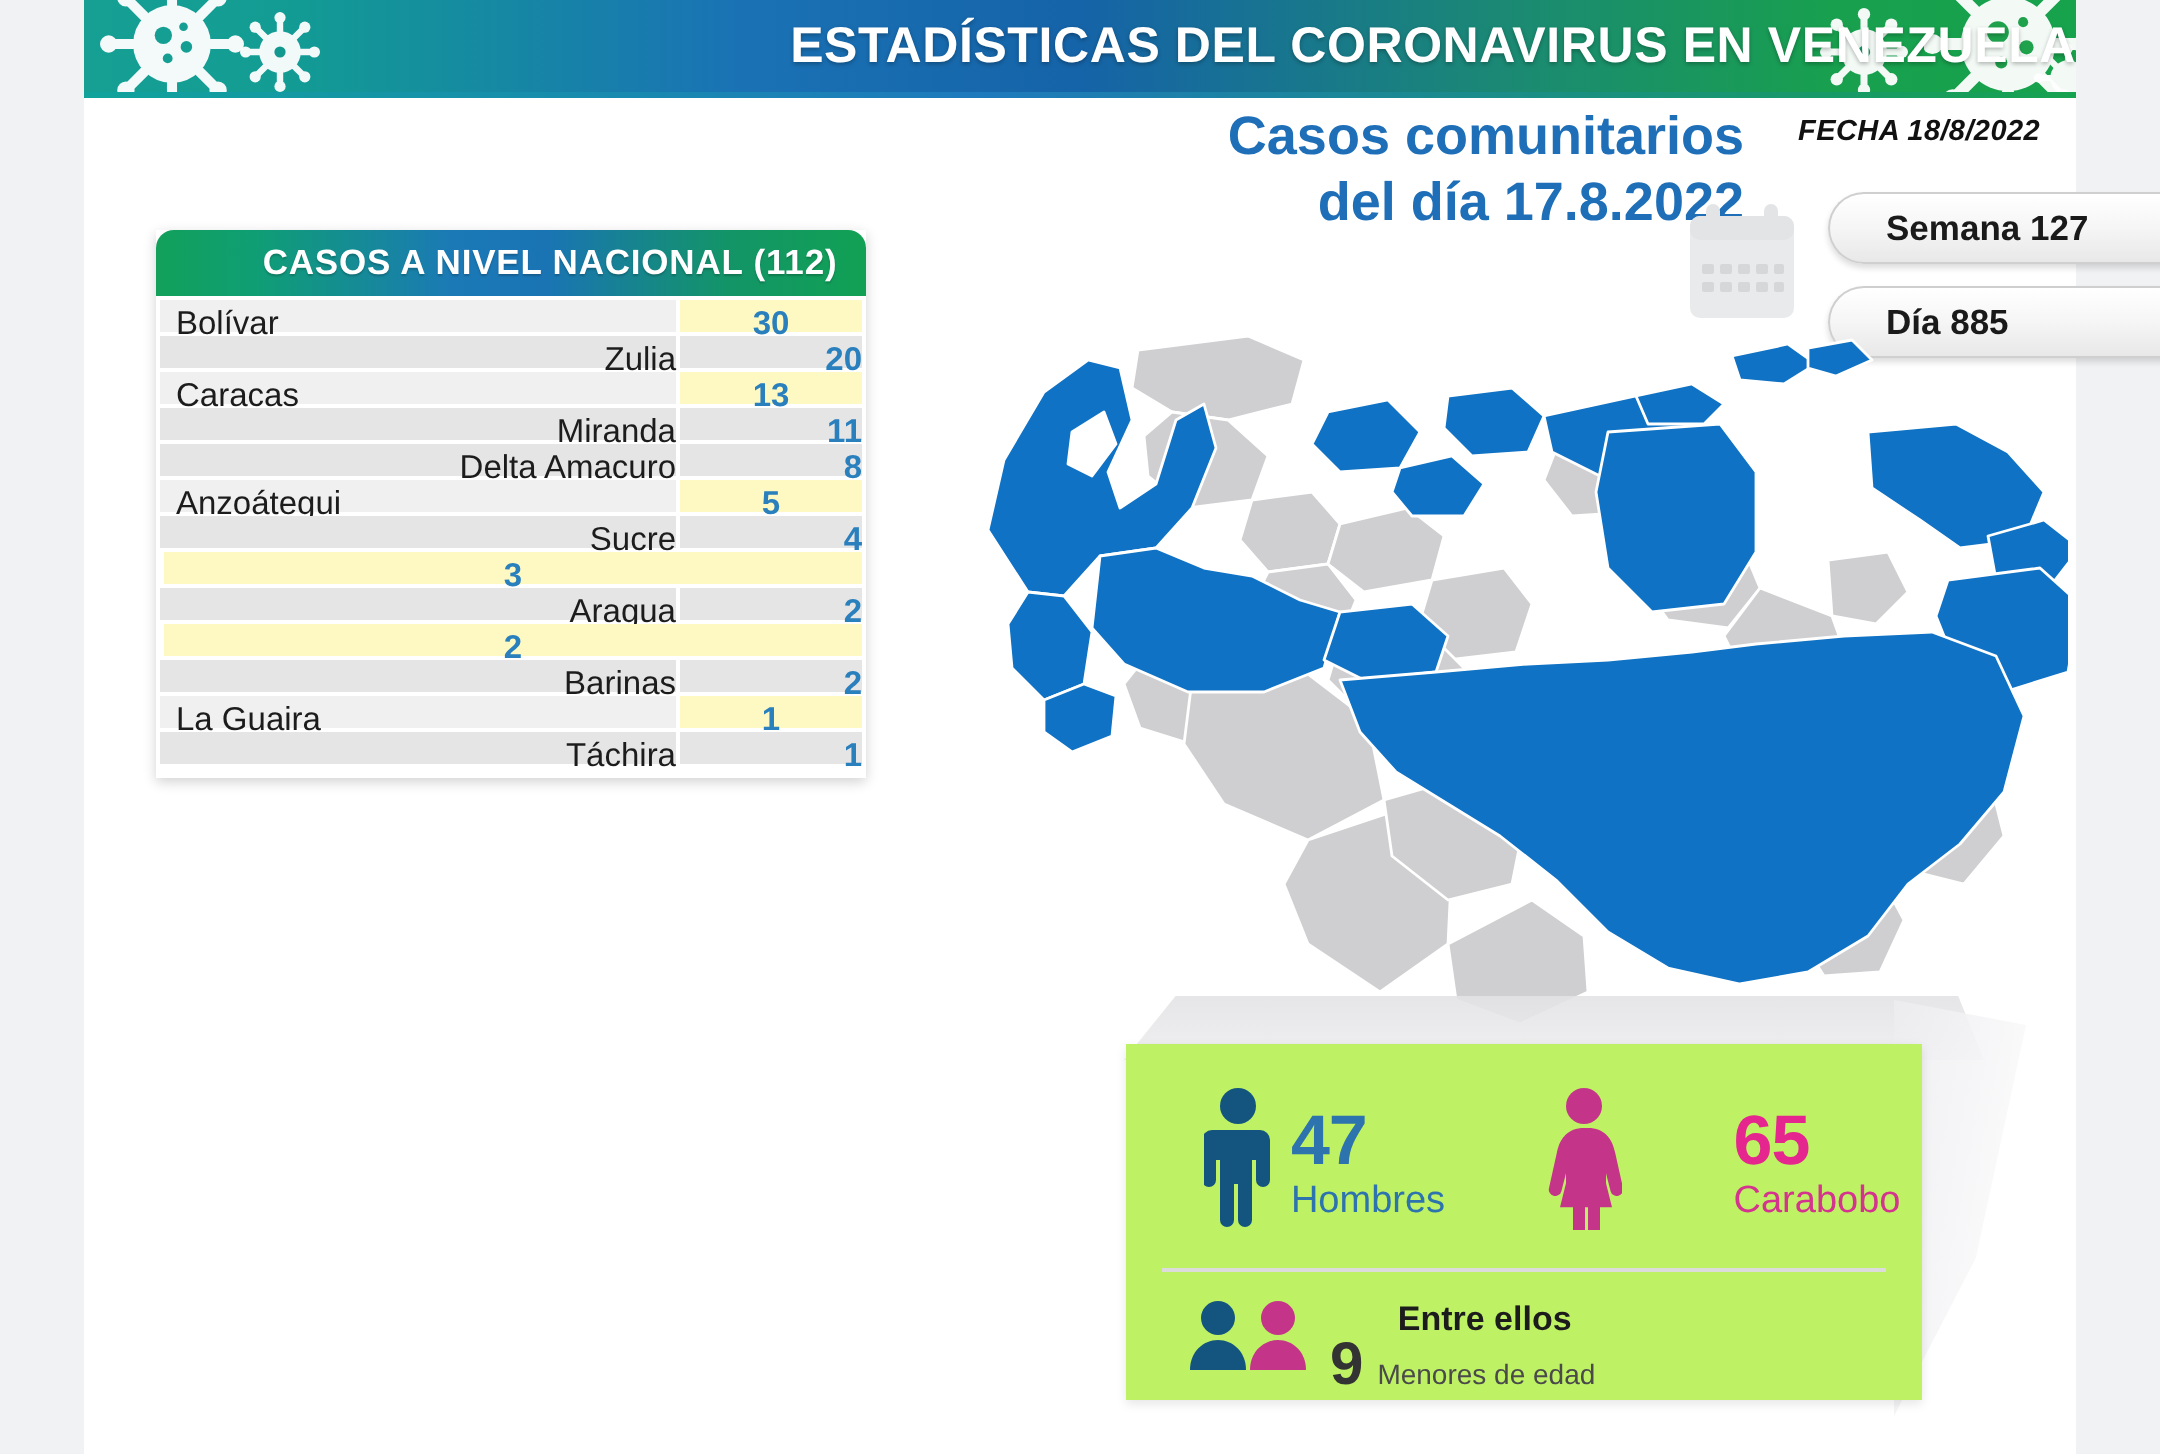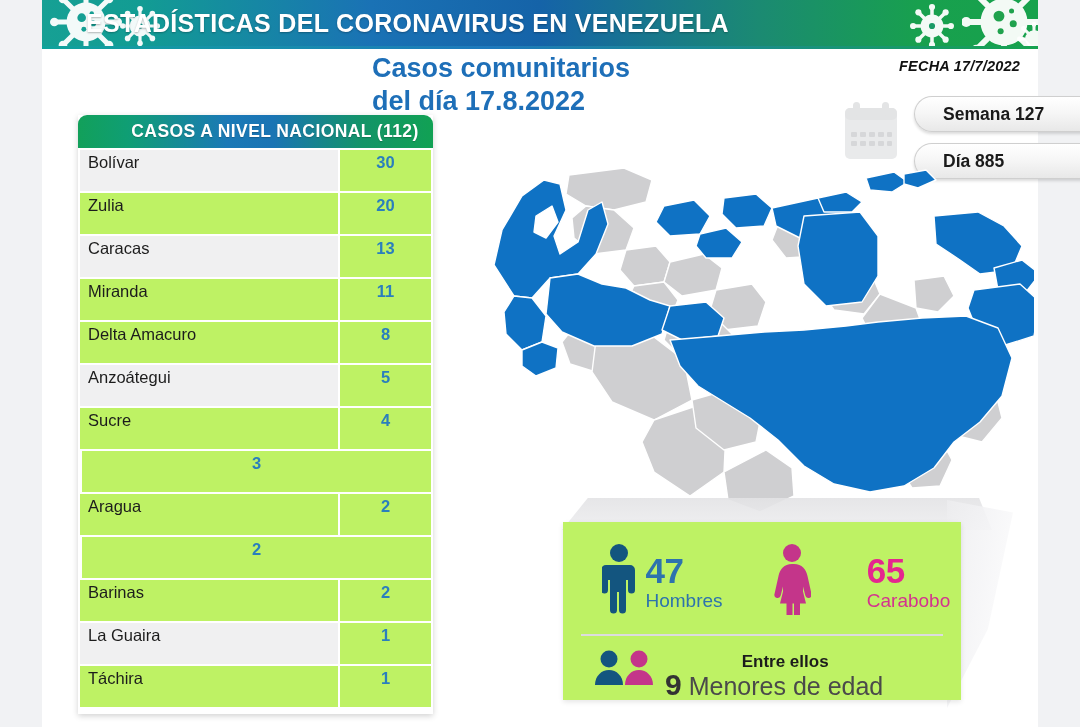--- a/index.html
+++ b/index.html
@@ -46,29 +46,28 @@
         #1b8a72 72%,
         #18a04e 88%,
         #17a24c 100%);
     overflow: hidden;
   }
   #banner-title {
     position: absolute;
     left: 0; right: 0; top: 0;
     height: 46px;
     line-height: 46px;
-    text-align: left;
+    text-align: right;
     color: #ffffff;
     font-size: 25px;
     font-weight: bold;
     letter-spacing: 0.3px;
     text-shadow: 0 1px 2px rgba(0,0,0,0.28);
     z-index: 4;
     white-space: nowrap;
-    padding-left: 44px;
   }
   .virus {
     position: absolute;
     z-index: 1;
     opacity: .95;
   }
   .virus svg { display:block; }
 
   #banner-underline {
     position: absolute;
@@ -78,21 +77,21 @@
     height: 3px;
     background: linear-gradient(90deg,#10a39b 0%, #1e79bd 45%, #16a34f 100%);
   }
 
   
   #title-block {
     position: absolute;
     left: 330px;
     top: 52px;
     width: 500px;
-    text-align: left;
+    text-align: right;
     color: #1e6fb8;
     font-size: 27px;
     font-weight: bold;
     line-height: 33px;
   }
 
   
   #fecha {
     position: absolute;
     right: 18px;
@@ -148,45 +147,45 @@
     text-align: center;
     letter-spacing: .4px;
     white-space: nowrap;
     text-shadow: 0 1px 1px rgba(0,0,0,.2);
     padding-left: 39px;
   }
   #table-body { padding: 2px 2px 5px 2px; }
   .trow {
     display: flex;
     align-items: center;
-    height: 41px;
+    height: 16px;
     margin-bottom: 2px;
   }
   .trow .name {
     flex: 0 0 258px;
     background: #f0f0f1;
     height: 100%;
     line-height: 25.3px;
     padding-left: 8px;
     box-sizing: border-box;
     font-size: 16.5px;
     color: #1c1c1c;
   }
   .trow .val {
     flex: 1 1 auto;
-    background: #bef264;
+    background: #fef9c3;
     height: 100%;
     line-height: 25.3px;
     margin-left: 2px;
     text-align: center;
     font-size: 16.5px;
     font-weight: bold;
     color: #2a7fbd;
   }
-  .trow.alt .name, .trow.alt .val { background: #bef264; }
+  .trow.alt .name, .trow.alt .val { background: #e5e5e5; text-align: right; }
 
   
   #map-wrap {
     position: absolute;
     left: 432px;
     top: 150px;
     width: 560px;
     height: 368px;
   }
   #map-wrap svg { display: block; width: 100%; height: 100%; }
@@ -282,21 +281,21 @@
     align-items: baseline;
     gap: 7px;
     line-height: 26px;
   }
   #minor-num {
     font-size: 30px;
     font-weight: bold;
     color: #333333;
   }
   #minor-lbl {
-    font-size: 25px;
+    font-size: 14px;
     color: #4a4a4a;
   }
 </style>
 </head>
 <body>
 
 <div id="page">
   <div id="canvas">
 
     <div id="banner">
@@ -440,21 +439,21 @@
         </svg>
       </span>
     </div>
     <div id="banner-underline"></div>
 
     <div id="title-block">
       <div>Casos comunitarios</div>
       <div>del día 17.8.2022</div>
     </div>
 
-    <div id="fecha">FECHA 17/7/2022</div>
+    <div id="fecha">FECHA 18/8/2022</div>
 
     <span id="calendar-icon">
       <svg width="58" height="62" viewBox="0 0 58 62">
         <rect x="3" y="8" width="52" height="51" rx="5" fill="#e9eaeb"></rect>
         <rect x="3" y="8" width="52" height="12" rx="5" fill="#e3e4e5"></rect>
         <rect x="11" y="2" width="7" height="14" rx="3.5" fill="#e3e4e5"></rect>
         <rect x="40" y="2" width="7" height="14" rx="3.5" fill="#e3e4e5"></rect>
         <g fill="#d6d7d9">
           <rect x="9" y="32" width="6" height="5" rx="1"></rect>
           <rect x="18" y="32" width="6" height="5" rx="1"></rect>

